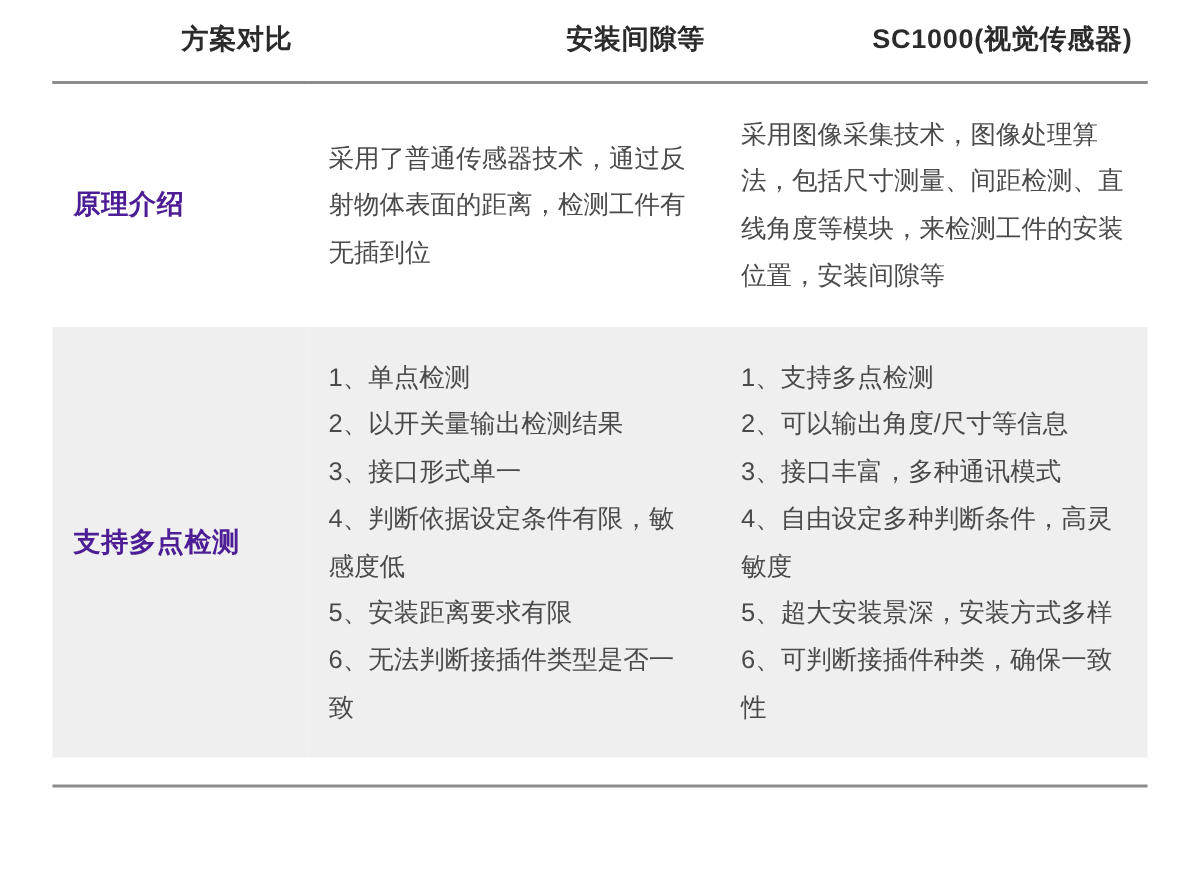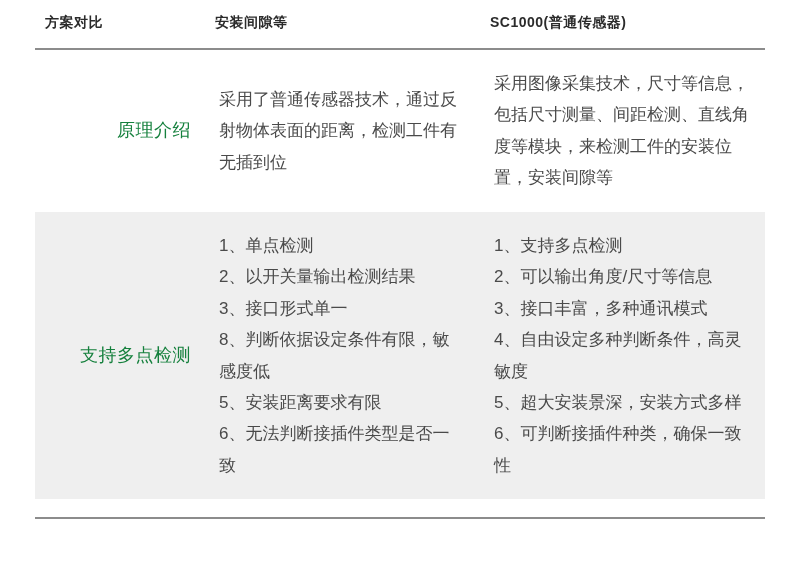--- a/index.html
+++ b/index.html
@@ -24,41 +24,41 @@
     width: 730px;
     margin: 0 auto;
     border-collapse: collapse;
     table-layout: fixed;
   }
   table.cmp col.c0 { width: 170px; }
   table.cmp col.c1 { width: 275px; }
   table.cmp col.c2 { width: 285px; }
 
   thead th {
-    font-size: 14px;
+    font-size: 18px;
     font-weight: bold;
     color: #2b2b2b;
-    text-align: left;
+    text-align: right;
     padding: 8px 10px 16px 10px;
     border-bottom: 2px solid #8c8c8c;
     vertical-align: middle;
     letter-spacing: 0.5px;
   }
   tbody td {
     vertical-align: middle;
     font-size: 17px;
     line-height: 1.85;
     color: #4a4a4a;
     padding: 18px 14px;
   }
   tbody td.label {
-    text-align: right;
-    font-weight: normal;
+    text-align: left;
+    font-weight: bold;
     font-size: 18px;
-    color: #15803d;
+    color: #4c1d95;
     letter-spacing: 0.5px;
   }
   tbody tr.shaded td {
     background: #efefef;
   }
   tbody td.content {
     text-align: left;
   }
   tbody td.content .line {
     display: block;
@@ -80,40 +80,40 @@
   <table class="cmp">
     <colgroup>
       <col class="c0">
       <col class="c1">
       <col class="c2">
     </colgroup>
     <thead>
       <tr>
         <th>方案对比</th>
         <th>安装间隙等</th>
-        <th>SC1000(普通传感器)</th>
+        <th>SC1000(视觉传感器)</th>
       </tr>
     </thead>
     <tbody>
       <tr>
         <td class="label">原理介绍</td>
         <td class="content">
             <span class="line">采用了普通传感器技术，通过反射物体表面的距离，检测工件有无插到位</span>
           </td>
         <td class="content">
-            <span class="line">采用图像采集技术，尺寸等信息，包括尺寸测量、间距检测、直线角度等模块，来检测工件的安装位置，安装间隙等</span>
+            <span class="line">采用图像采集技术，图像处理算法，包括尺寸测量、间距检测、直线角度等模块，来检测工件的安装位置，安装间隙等</span>
           </td>
       </tr>
       <tr class="shaded">
         <td class="label">支持多点检测</td>
         <td class="content">
             <span class="line">1、单点检测
 2、以开关量输出检测结果
 3、接口形式单一
-8、判断依据设定条件有限，敏感度低
+4、判断依据设定条件有限，敏感度低
 5、安装距离要求有限
 6、无法判断接插件类型是否一致</span>
           </td>
         <td class="content">
             <span class="line">1、支持多点检测
 2、可以输出角度/尺寸等信息
 3、接口丰富，多种通讯模式
 4、自由设定多种判断条件，高灵敏度
 5、超大安装景深，安装方式多样
 6、可判断接插件种类，确保一致性</span>

